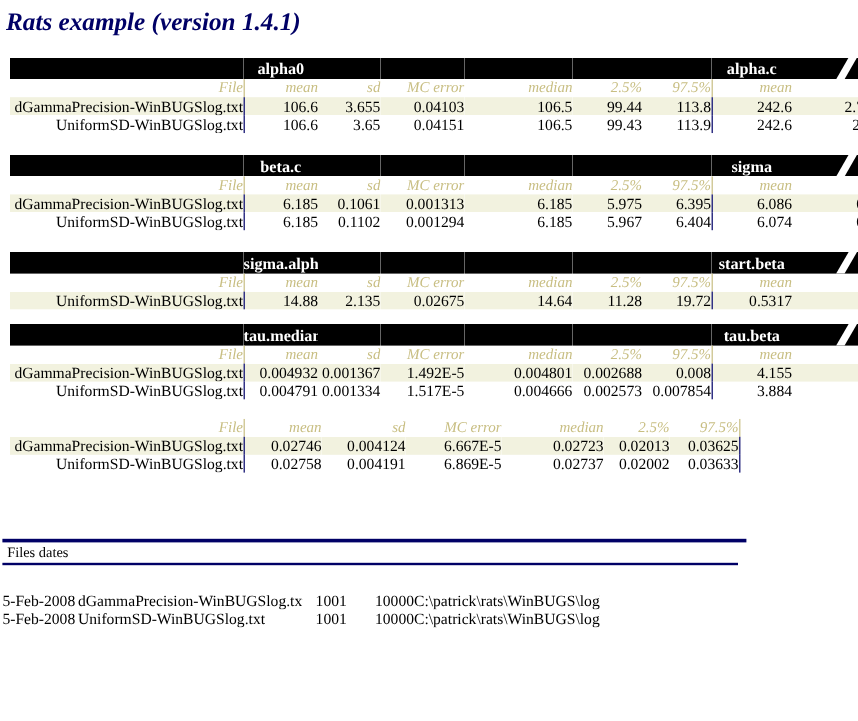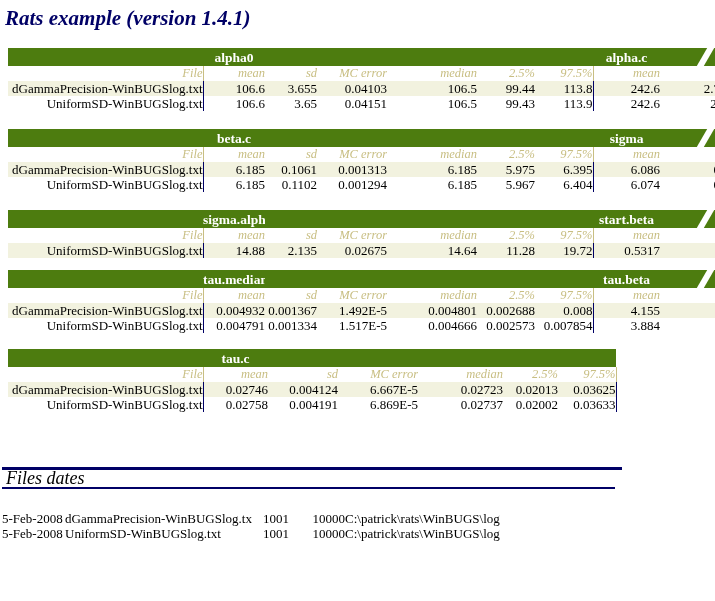--- a/index.html
+++ b/index.html
@@ -13,38 +13,38 @@
 
   
   .t-wrap{position:relative;width:707px;overflow:hidden;margin-top:18px;}
   .t-wrap.mt12{margin-top:12px;}
   .t-wrap.mt16{margin-top:16px;}
   table.stats{border-collapse:collapse;table-layout:fixed;}
   table.stats.wide{width:712px;}
   table.stats.narrow{width:608px;}
   table.stats th,table.stats td{padding:0;margin:0;overflow:hidden;white-space:nowrap;
          font-size:13px;line-height:15px;}
-  tr.bar th{background:#4d7c0f;height:18px;color:#ffffff;font-weight:bold;
+  tr.bar th{background:#000000;height:18px;color:#ffffff;font-weight:bold;
          font-size:13.5px;text-align:center;}
   tr.cols td{color:#C8BE82;font-style:italic;font-size:12.5px;height:15px;}
   tr.r td{height:15px;}
   tr.cream td{background:#F2F2DF;}
   td.f{text-align:right;padding-right:8px;}
   tr.cols td.f{border-right:1px solid #C8BE82;}
   tr.r td.f{border-right:1px solid #000066;}
   td.n{text-align:right;padding-right:6px;}
   tr.cols td.sep{border-right:1px solid #C8BE82;}
   tr.r td.sep{border-right:1px solid #000066;}
   .cut{position:absolute;left:694px;top:0;width:7px;height:18px;background:#ffffff;
        transform:skewX(-30deg);}
 
   
   .fd{margin:55px 0 0 -6px;}
   .fd-rule-top{width:620px;height:3px;background:#000066;}
-  .fd-head{font-size:18px;line-height:17px;padding-left:4px;font-style:italic;}
+  .fd-head{font-size:12px;line-height:17px;padding-left:4px;}
   .fd-rule-bot{width:613px;height:2px;background:#000066;}
 
   table.files{border-collapse:separate;border-spacing:0;table-layout:fixed;
        margin:13px 0 0 -6px;width:498px;}
   table.files td{padding:0;overflow:hidden;white-space:nowrap;font-size:13px;line-height:15px;}
   tr.fhead td{height:25px;vertical-align:middle;color:#C8BE82;font-style:italic;}
   tr.fhead td.bt{border-top:2px solid #C8BE82;}
   tr.fhead td.bl{border-left:1px solid #C8BE82;}
   tr.fhead td.br{border-right:1px solid #C8BE82;}
   tr.frow td{height:15px;}
@@ -313,29 +313,20 @@
       <colgroup>
           <col style="width:195px">
           <col style="width:65px">
           <col style="width:70px">
           <col style="width:80px">
           <col style="width:85px">
           <col style="width:55px">
           <col style="width:58px">
         </colgroup>
       <tbody>
-          <tr class="bar">
-        <th></th>
-        <th>tau.c</th>
-        <th></th>
-            <th></th>
-            <th></th>
-            <th></th>
-            <th></th>
-      </tr>
       <tr class="cols">
         <td class="f">File</td>
         <td class="n">mean</td>
         <td class="n">sd</td>
         <td class="n">MC error</td>
         <td class="n">median</td>
         <td class="n">2.5%</td>
         <td class="n sep">97.5%</td>
       </tr>
       <tr class="r cream">

